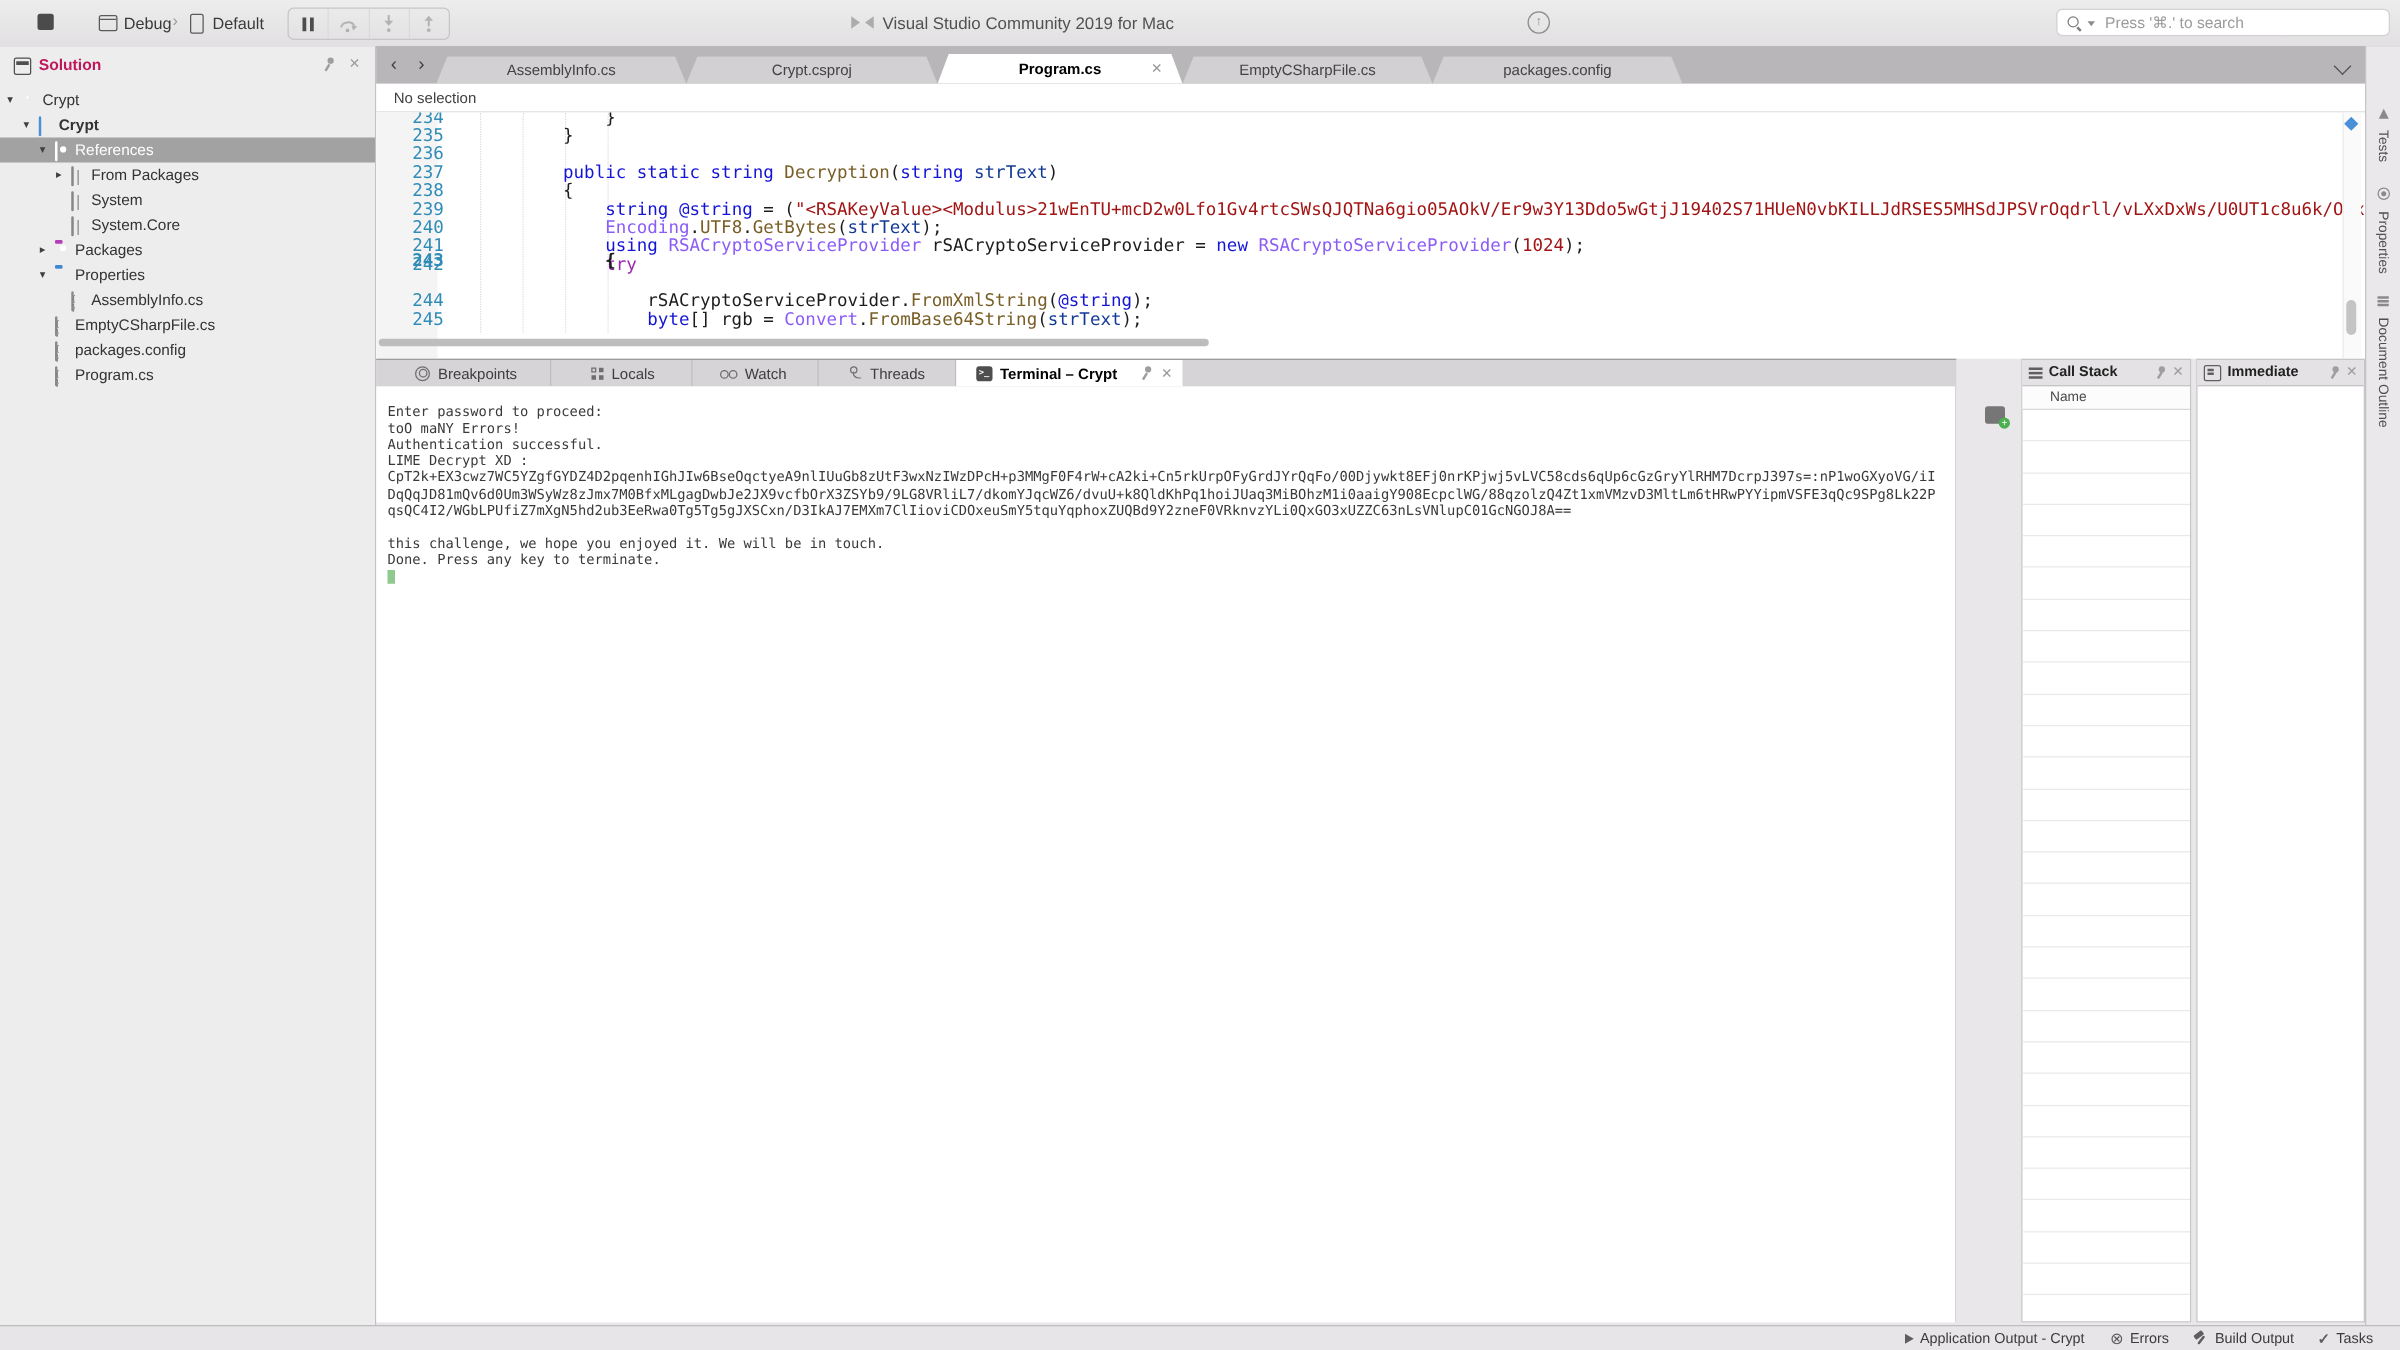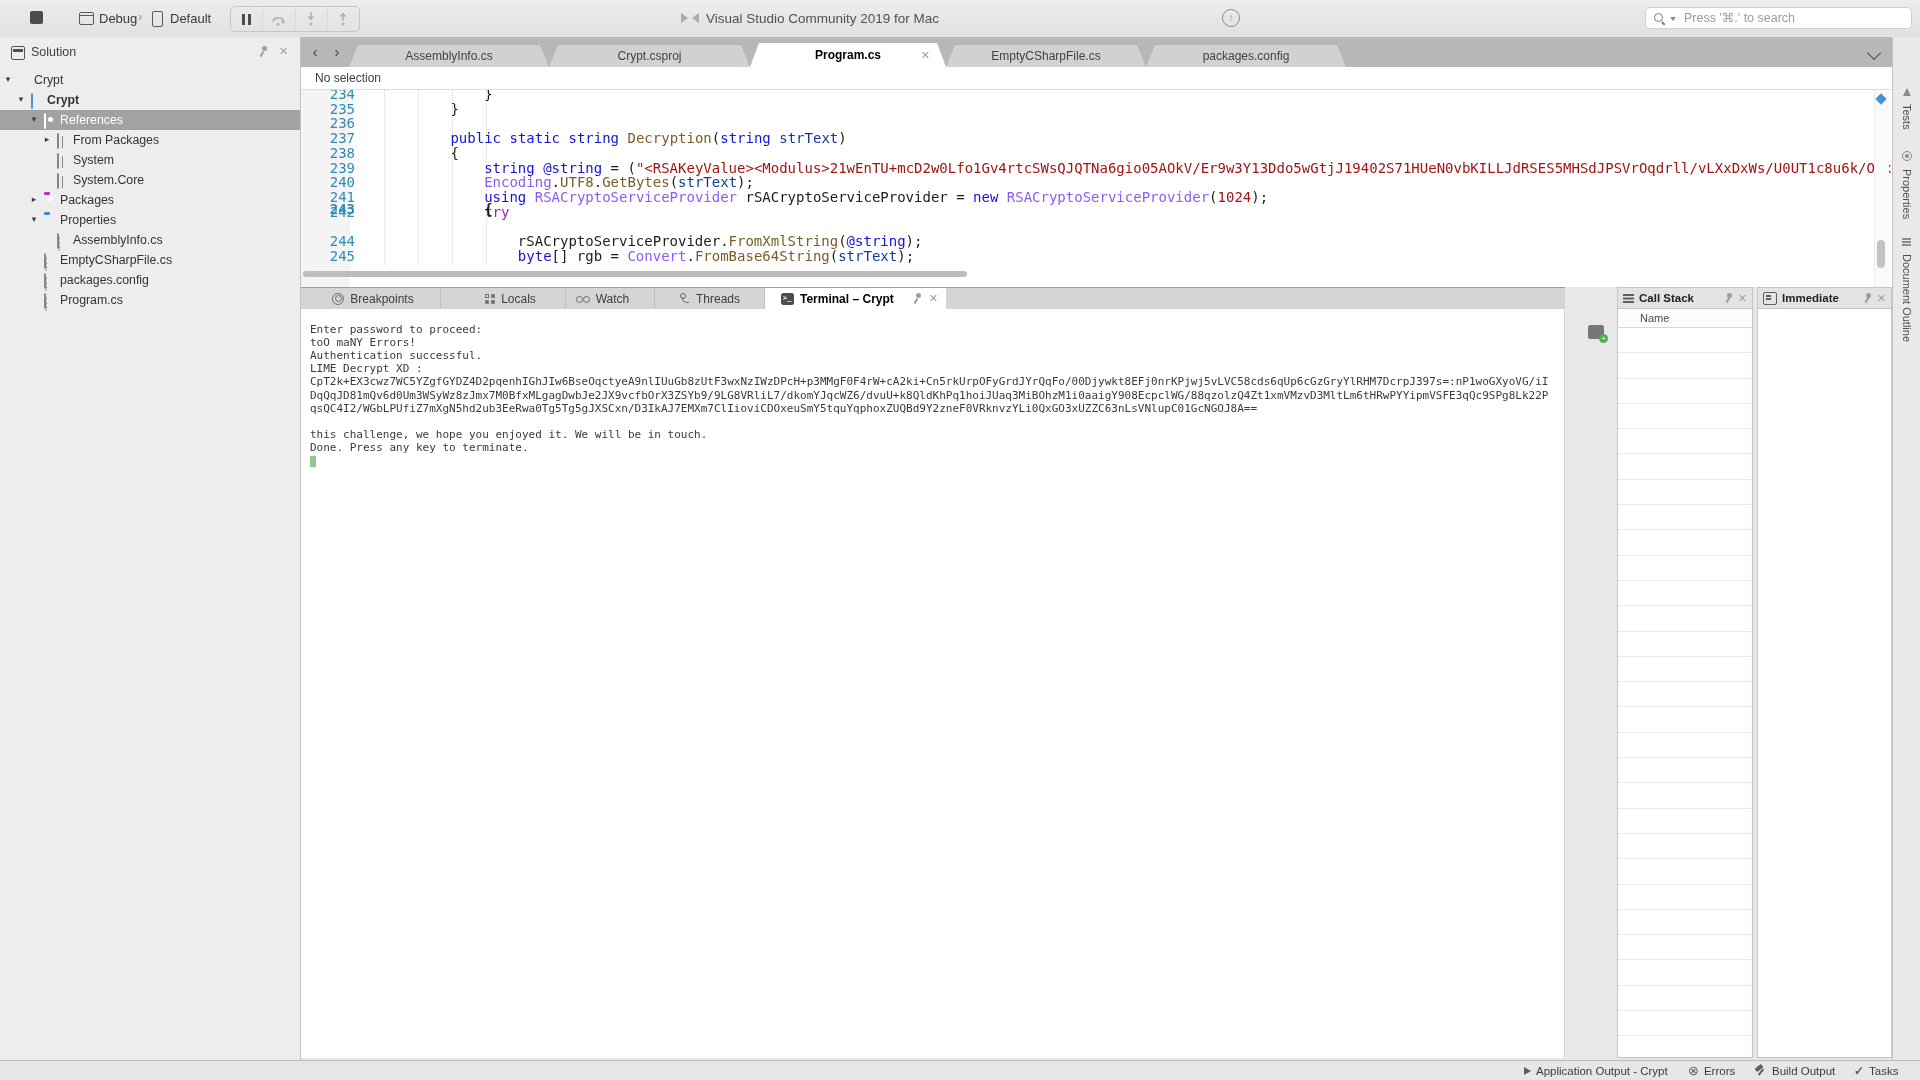--- a/index.html
+++ b/index.html
@@ -30,21 +30,21 @@
   .search-icon::before{content:"";position:absolute;left:0;top:1px;width:7px;height:7px;border:1.4px solid #7d7d7d;border-radius:50%;}
   .search-icon::after{content:"";position:absolute;left:8px;top:9px;width:4px;height:1.5px;background:#7d7d7d;transform:rotate(45deg);transform-origin:left center;}
   .search-chevron{width:0;height:0;border-left:3.5px solid transparent;border-right:3.5px solid transparent;border-top:4px solid #8d8d8d;margin:2px 0 0 3px;flex:none;}
   .searchbox input{border:none;outline:none;background:transparent;font-size:12.5px;color:#555;width:210px;margin-left:6px;font-family:"Liberation Sans",sans-serif;}
   .searchbox input::placeholder{color:#9b9b9b;}
 
   
   .sidebar{position:absolute;left:0;top:37px;width:301px;height:1023px;background:#eeedee;border-right:1px solid #c3c1c3;box-sizing:border-box;}
   .solution-icon{position:absolute;left:11px;top:9px;width:12px;height:12px;border:1.5px solid #4f4f4f;border-radius:2px;}
   .solution-icon::after{content:"";position:absolute;left:1px;right:1px;top:1.5px;height:3px;background:#4f4f4f;}
-  .sidebar-title{position:absolute;left:31px;top:8px;font-size:12.5px;font-weight:normal;color:#404040;}
+  .sidebar-title{position:absolute;left:31px;top:8px;font-size:12.5px;font-weight:bold;color:#be185d;}
   .pin-icon{width:10px;height:11px;position:relative;display:inline-block;}
   .pin-icon::before{content:"";position:absolute;left:3.5px;top:0;width:5px;height:5px;border-radius:50%;background:#9e9e9e;}
   .pin-icon::after{content:"";position:absolute;left:3px;top:4.5px;width:1.6px;height:6px;background:#9e9e9e;transform:rotate(32deg);}
   .close-x{color:#9e9e9e;font-size:11px;line-height:11px;display:inline-block;}
   .tree{position:absolute;left:0;top:33px;width:100%;}
   .trow{position:absolute;left:0;width:100%;height:20px;font-size:12.3px;color:#333;}
   .trow.sel{background:#a2a2a2;color:#fff;}
   .tarrow{position:absolute;top:4px;font-size:9px;color:#3f3f3f;width:10px;text-align:center;}
   .tlabel{position:absolute;top:3px;white-space:nowrap;}
   .ticon{position:absolute;top:4px;width:12px;height:12px;}
@@ -259,21 +259,21 @@
     <div class="vtrack"></div>
     <div class="vmarker"></div>
     <div class="vthumb"></div>
   </div>
 
   <div class="bstrip" id="bstrip">
       <div class="btab" style="left: 5px; width: 135px;">
         <span class="breakpoints-icon"></span>
         <span>Breakpoints</span>
       </div>
-      <div class="btab" style="left: 155px; width: 110px;">
+      <div class="btab" style="left: 143px; width: 110px;">
         <span class="locals-icon"></span>
         <span>Locals</span>
       </div>
       <div class="btab" style="left: 250px; width: 104px;">
         <span class="watch-icon"></span>
         <span>Watch</span>
       </div>
       <div class="btab" style="left: 354px; width: 110px;">
         <span class="threads-icon"></span>
         <span>Threads</span>

